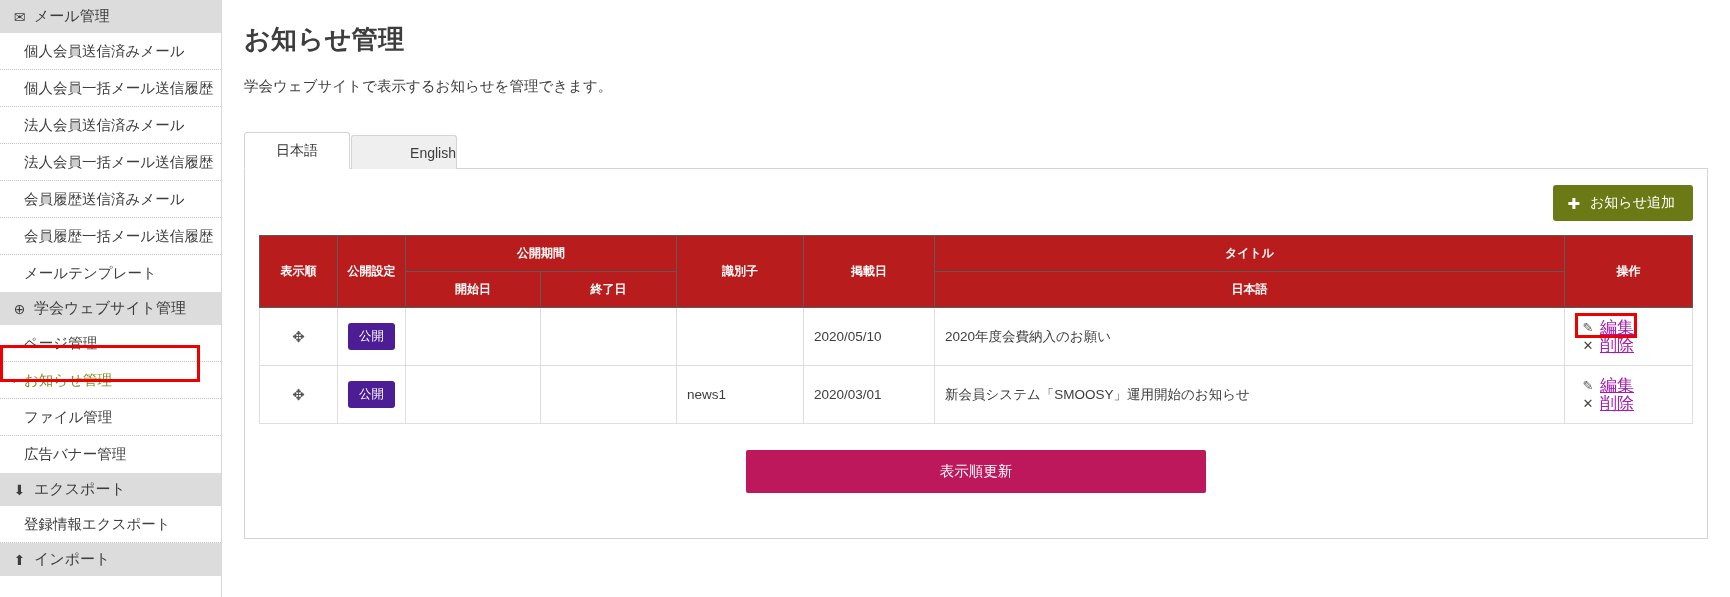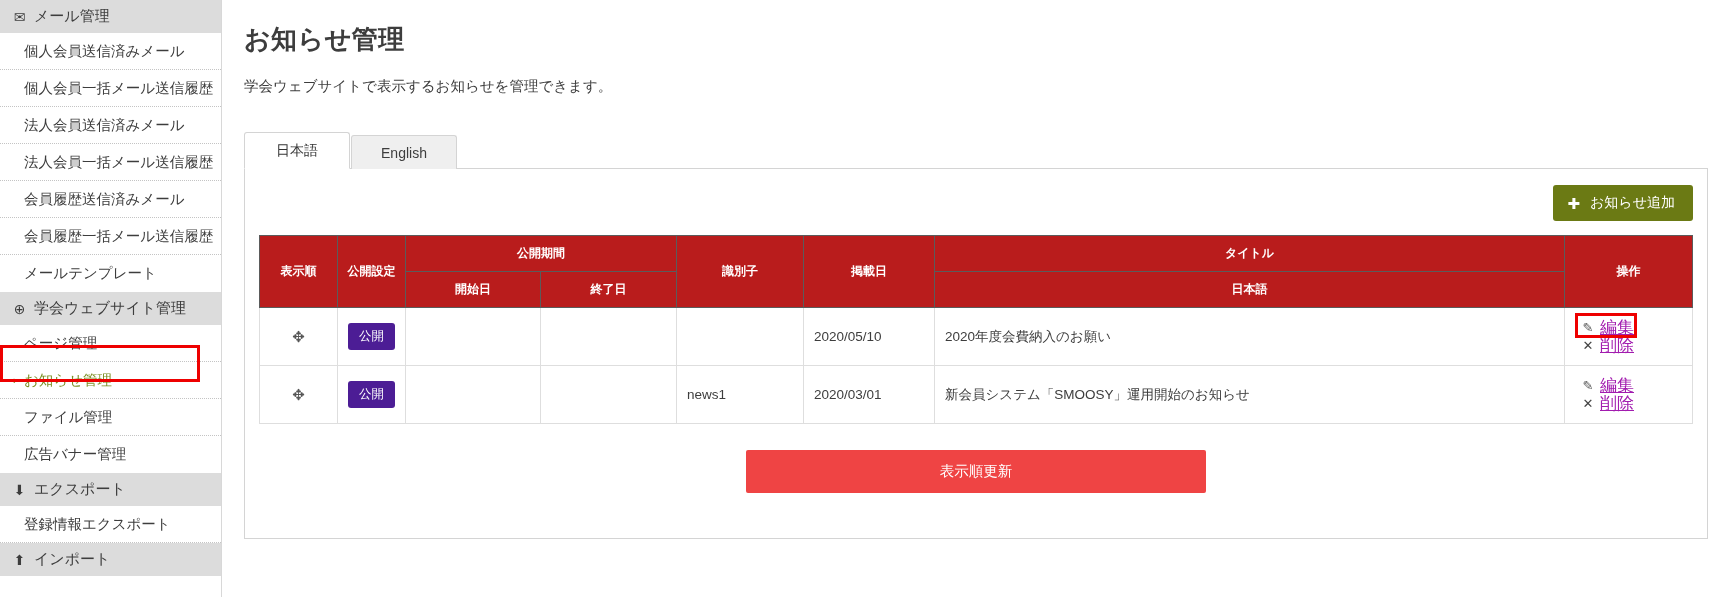--- a/index.html
+++ b/index.html
@@ -98,21 +98,21 @@
     border-bottom: none;
     background: #efefef;
     margin-bottom: -1px;
     border-radius: 3px 3px 0 0;
   }
   .tab.active {
     background: #ffffff;
     border-bottom: 1px solid #ffffff;
     color: #333;
   }
-  .tab + .tab { margin-left: 1px; }
+  .tab + .tab { margin-left: 1px; text-align: right; }
 
   .panel {
     border: 1px solid #d4d4d4;
     border-top: none;
     margin-right: 22px;
     padding: 14px 14px 22px 14px;
     background: #ffffff;
     min-height: 370px;
   }
 
@@ -204,21 +204,21 @@
     border: 3px solid #ee0000;
     pointer-events: none;
   }
 
   .footer-row {
     display: flex;
     justify-content: center;
     padding-top: 26px;
   }
   .btn-update {
-    background: #ef4444;
+    background: #be185d;
     color: #ffffff;
     font-size: 14.5px;
     border: none;
     border-radius: 2px;
     padding: 12px 0;
     width: 460px;
     cursor: pointer;
     font-family: inherit;
   }
 </style>

